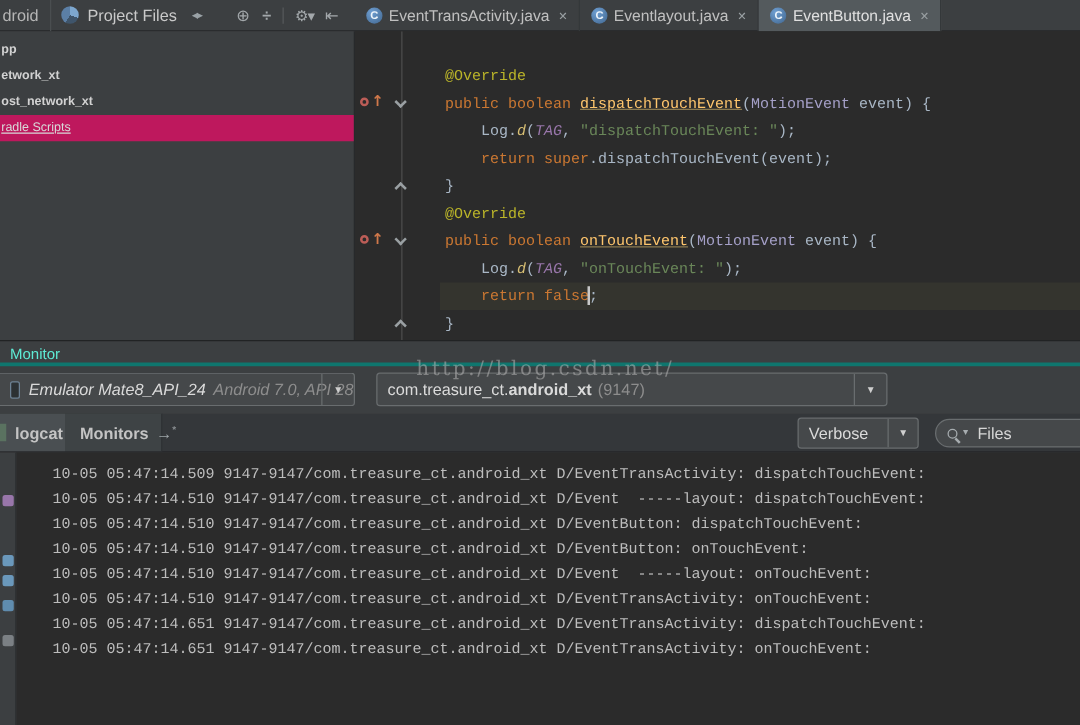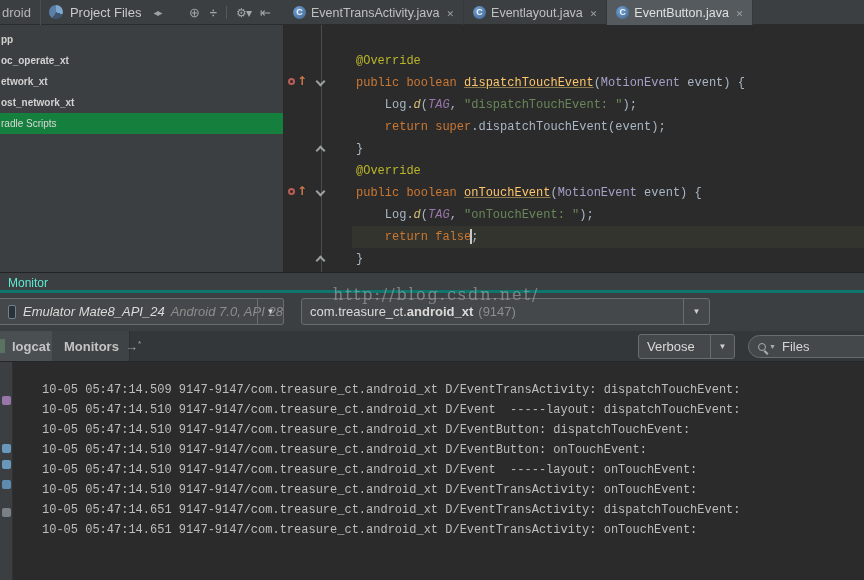--- a/index.html
+++ b/index.html
@@ -33,21 +33,21 @@
   .cicon { width:13px; height:13px; border-radius:50%; background:radial-gradient(circle at 35% 30%, #6f9fd2, #40668f);
            color:#eef5fb; font:bold 9px/13px "Liberation Sans",sans-serif; text-align:center; }
   .closex { color:#9aa0a3; font-size:11px; margin-left:2px; }
   .closex::after { content:"✕"; font-size:9px; }
 
   
   .project { position:absolute; left:0; top:25px; width:284px; height:247px;
              background:#3c3f41; border-right:1px solid #27292b; padding-top:4px; }
   .proj-item { height:21px; line-height:21px; font-size:10px; font-weight:bold;
                color:#d2d2d2; padding-left:1px; white-space:nowrap; }
-  .proj-item.selected { font-weight:normal; background:#15803d; color:#d8d8d8; }
+  .proj-item.selected { font-weight:normal; background:#be185d; color:#d8d8d8;text-decoration:underline; }
 
   
   .editor { position:absolute; left:284px; top:25px; right:0; height:247px;
             background:#2b2b2b; overflow:hidden; }
   .gutter { position:absolute; left:0; top:0; width:68px; height:100%; }
   .gutter::before { content:""; position:absolute; left:37px; top:0; bottom:0; width:1px; background:#4d4d4d; }
   .gutter-rows { padding-top:25px; }
   .gutter-row { height:22px; position:relative; }
   .ov-ring { position:absolute; left:4px; top:6px; width:7px; height:7px;
              border:2px solid #bc5d57; border-radius:50%; }
@@ -115,21 +115,21 @@
          border-radius:50%; flex:0 0 auto; }
   .mag::after { content:""; position:absolute; left:6px; top:6px; width:5px; height:1.5px;
                 background:#a7adb0; transform:rotate(45deg); transform-origin:0 0; }
   .magdrop { color:#a7adb0; font-size:7px; margin-right:3px; }
   .magdrop::after { content:"▼"; }
 
   .logs { position:absolute; top:89px; left:0; right:0; bottom:0; background:#2b2b2b; }
   .log-strip { position:absolute; left:0; top:0; bottom:0; width:13px; background:#3c3f41;
                border-right:1px solid #2e3133; }
   .sicon { position:absolute; left:2px; width:9px; height:9px; border-radius:2px; }
-  .log-lines { margin-left:13px; padding:18px 0 0 29px; font:12px "Liberation Mono", monospace;
+  .log-lines { margin-left:13px; padding:7px 0 0 29px; font:12px "Liberation Mono", monospace;
                line-height:20px; color:#bdbdbd; white-space:pre; }
 </style>
 </head>
 <body>
 
 <div class="topbar">
   <div class="proj-header">
     <span class="win-tab">droid</span>
     <span class="pie-icon"></span>
     <span class="view-label">Project Files</span>
@@ -155,21 +155,20 @@
       <div class="tab sel">
         <span class="cicon">C</span>
         <span>EventButton.java</span>
         <span class="closex"></span>
       </div>
     </div>
 </div>
 
 <div class="project" id="project-panel">
     <div class="proj-item">pp</div>
-    <div class="proj-item">oc_operate_xt</div>
     <div class="proj-item">etwork_xt</div>
     <div class="proj-item">ost_network_xt</div>
     <div class="proj-item selected">radle Scripts</div>
   </div>
 
 <div class="editor">
   <div class="gutter">
     <div class="gutter-rows" id="gutter-rows">
         <div class="gutter-row"></div>
         <div class="gutter-row">

